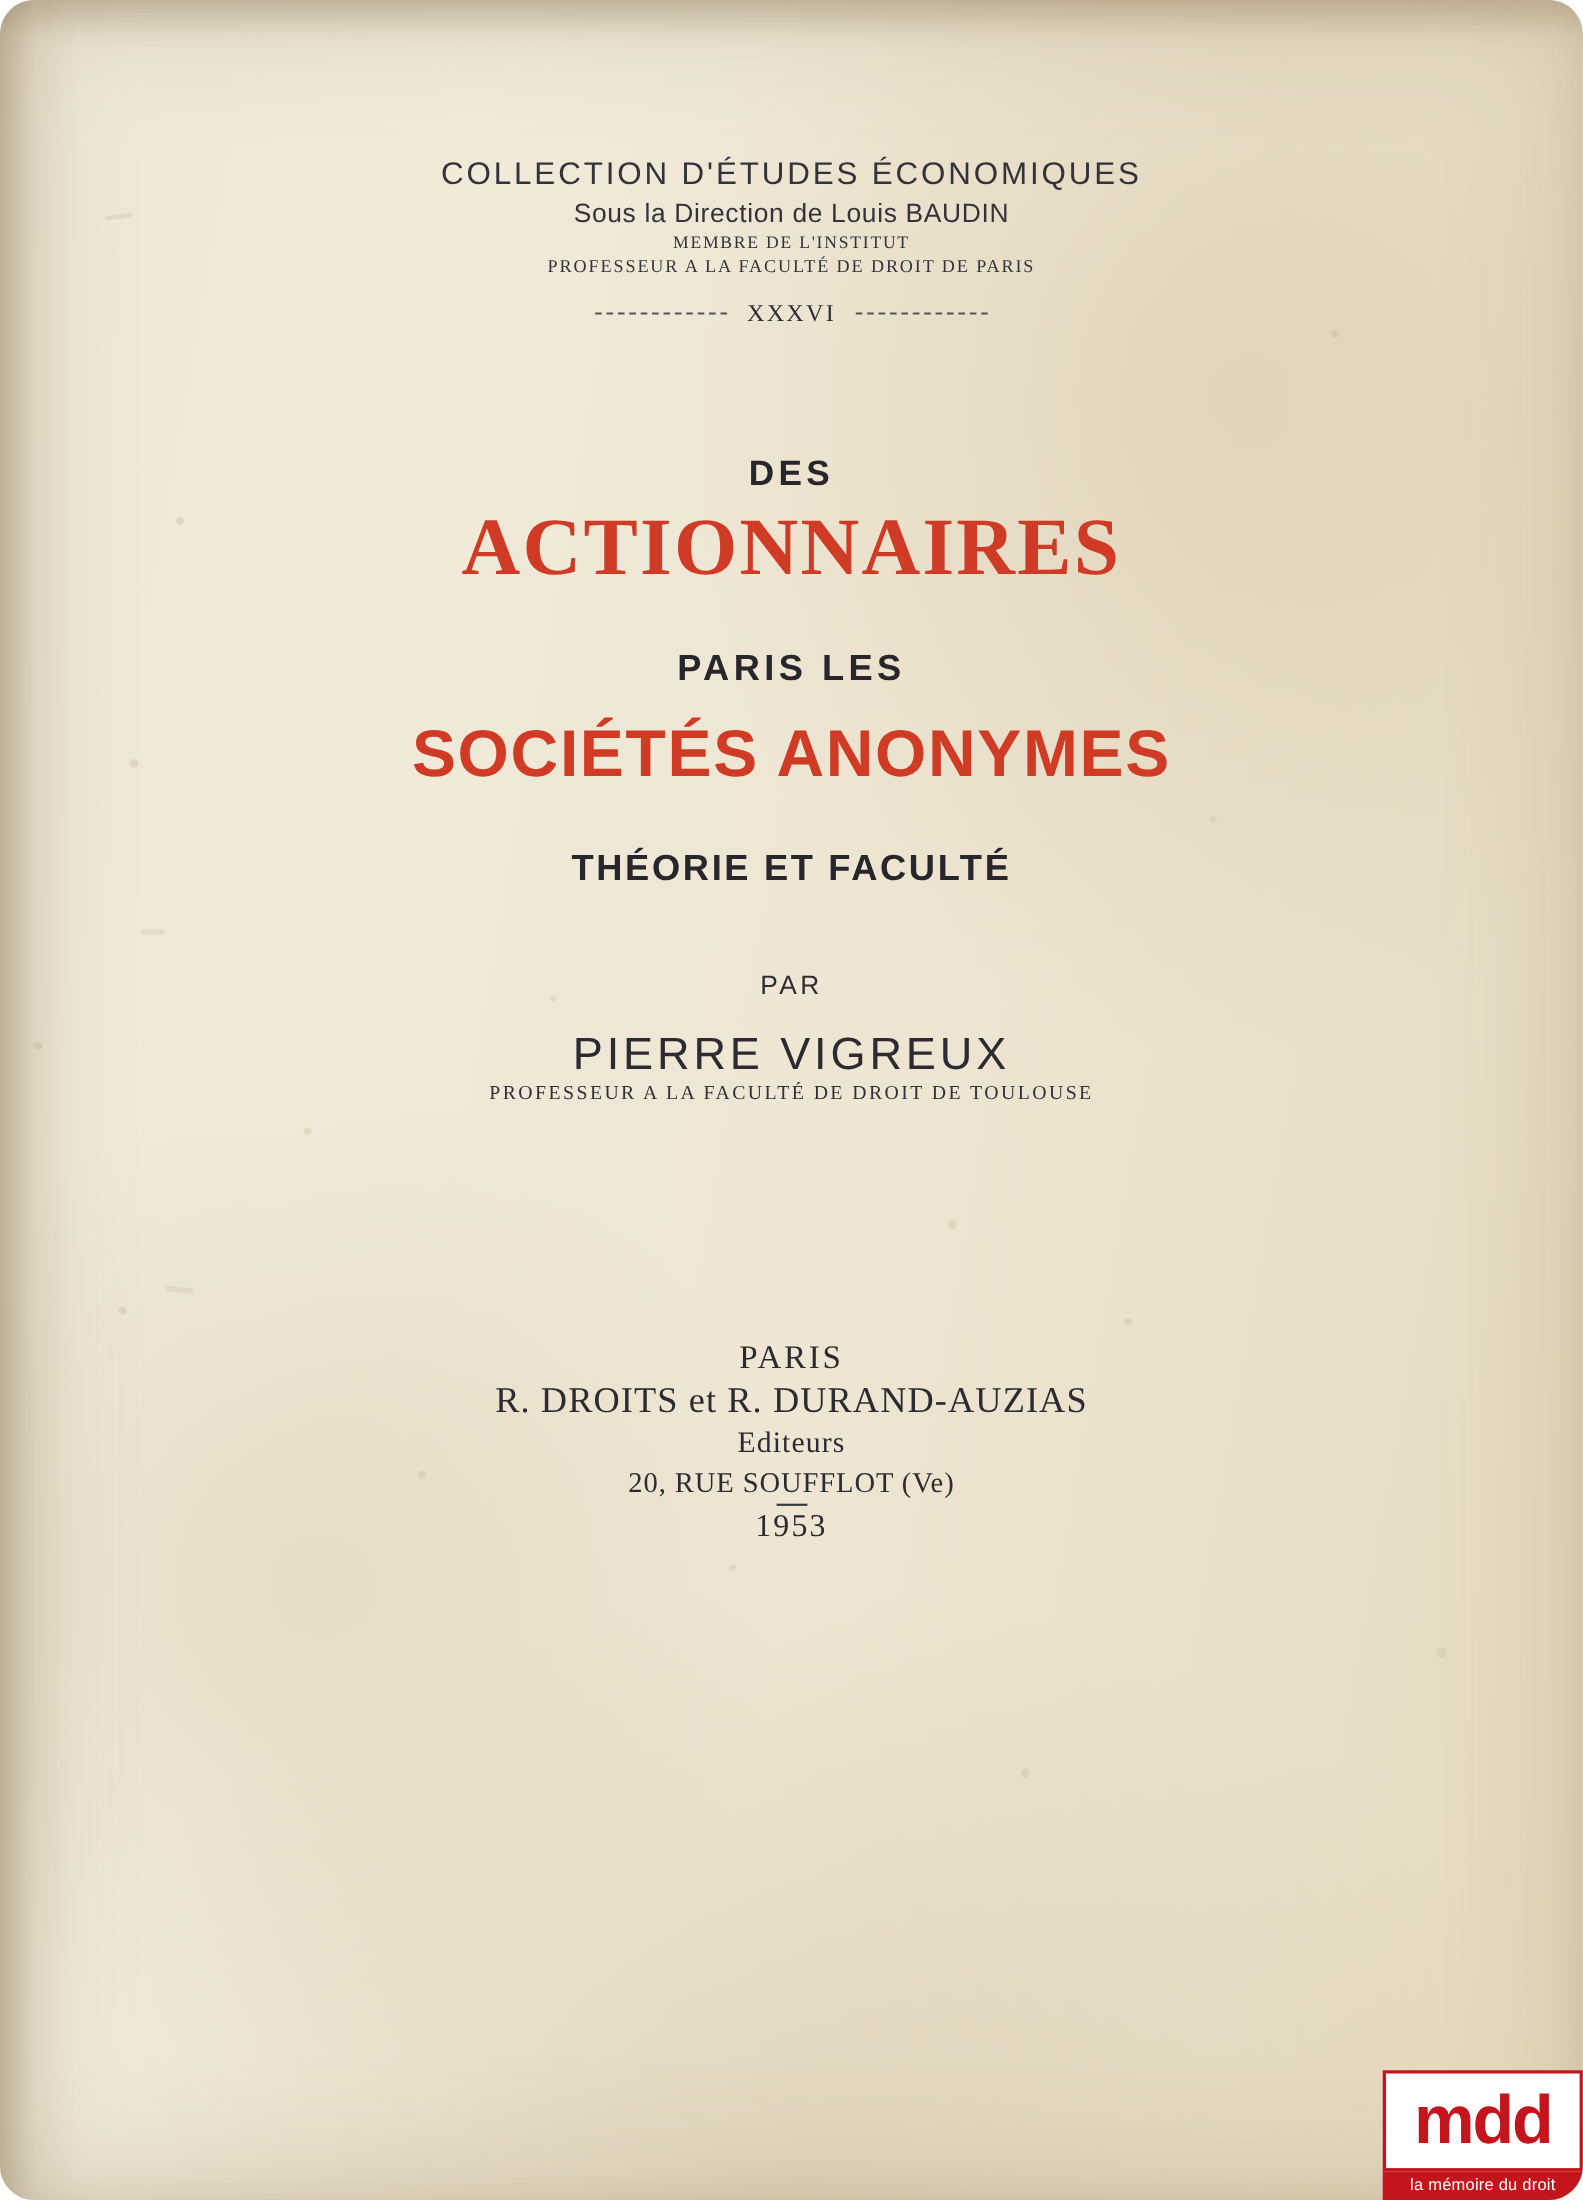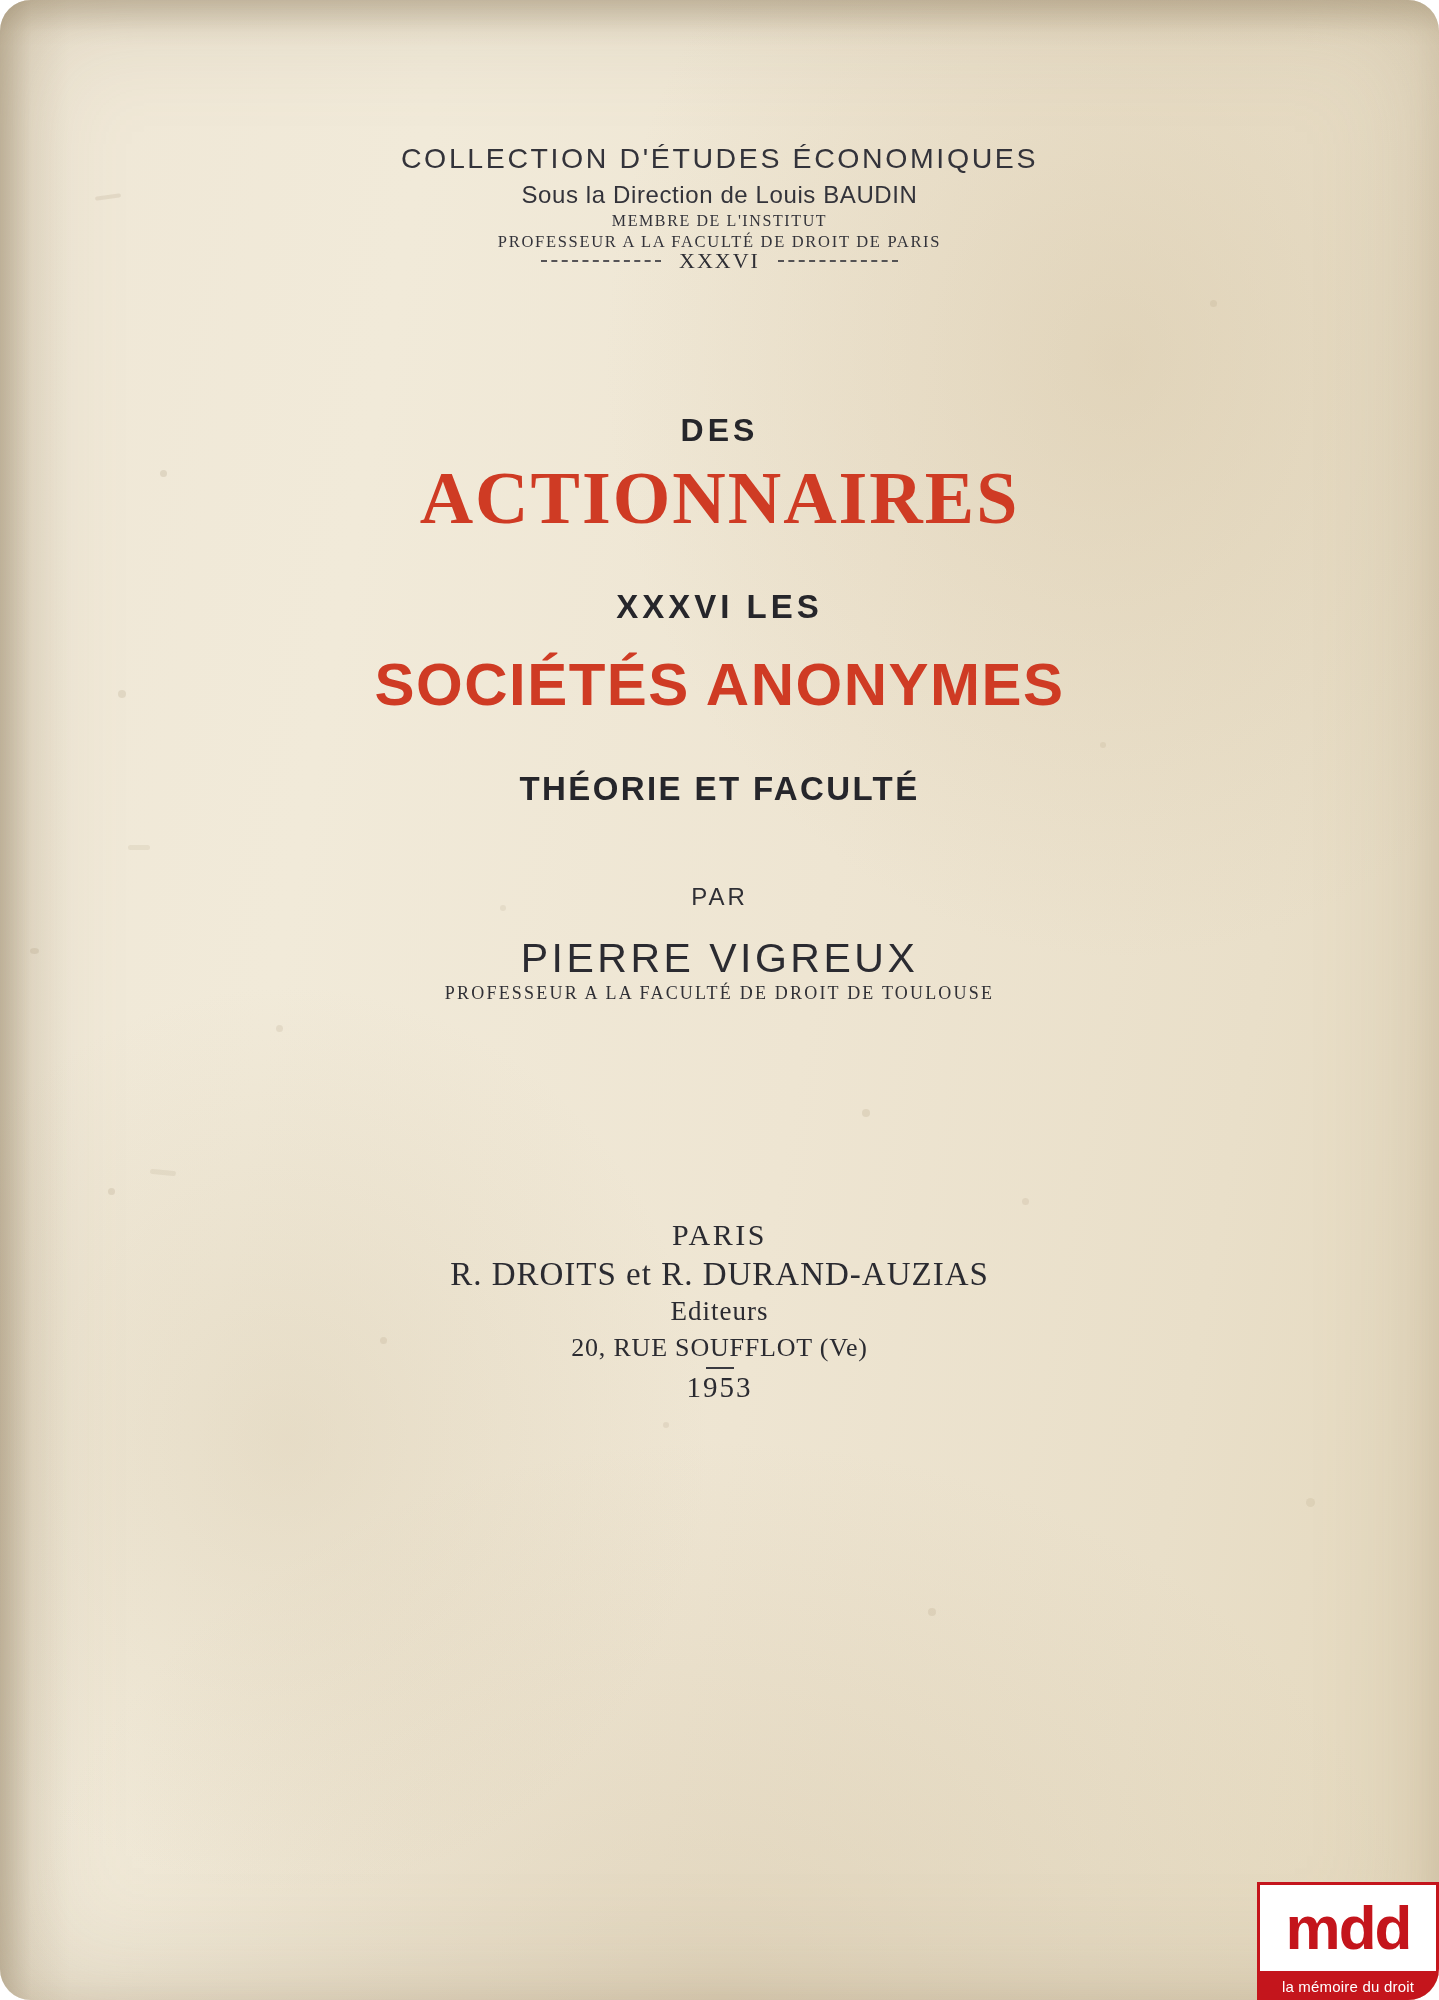--- a/index.html
+++ b/index.html
@@ -95,21 +95,21 @@
   .professeur-top {
     position: absolute;
     top: 232px; left: 0; right: 0;
     font-family: "Liberation Serif", serif;
     font-size: 16.5px;
     letter-spacing: 1.7px;
     color: #33333a;
   }
   .volume-row {
     position: absolute;
-    top: 248px; left: 0; right: 0;
+    top: 272px; left: 0; right: 0;
     display: flex;
     align-items: center;
     justify-content: center;
     gap: 18px;
   }
   .rule {
     width: 120px;
     height: 0;
     border-top: 2px dashed #3a3a40;
     opacity: .85;
@@ -288,21 +288,21 @@
     <div class="professeur-top">PROFESSEUR A LA FACULTÉ DE DROIT DE PARIS</div>
 
     <div class="volume-row">
       <span class="rule"></span>
       <span class="volume">XXXVI</span>
       <span class="rule"></span>
     </div>
 
     <div class="t-des">DES</div>
     <div class="t-actionnaires">ACTIONNAIRES</div>
-    <div class="t-dans-les">XXXVI LES</div>
+    <div class="t-dans-les">PARIS LES</div>
     <div class="t-societes">SOCIÉTÉS ANONYMES</div>
     <div class="t-sub">THÉORIE ET FACULTÉ</div>
 
     <div class="par">PAR</div>
     <div class="author">PIERRE VIGREUX</div>
     <div class="author-sub">PROFESSEUR A LA FACULTÉ DE DROIT DE TOULOUSE</div>
 
     <div class="imprint">
       <div class="imp-city">PARIS</div>
       <div class="imp-pub">R. DROITS et R. DURAND-AUZIAS</div>

